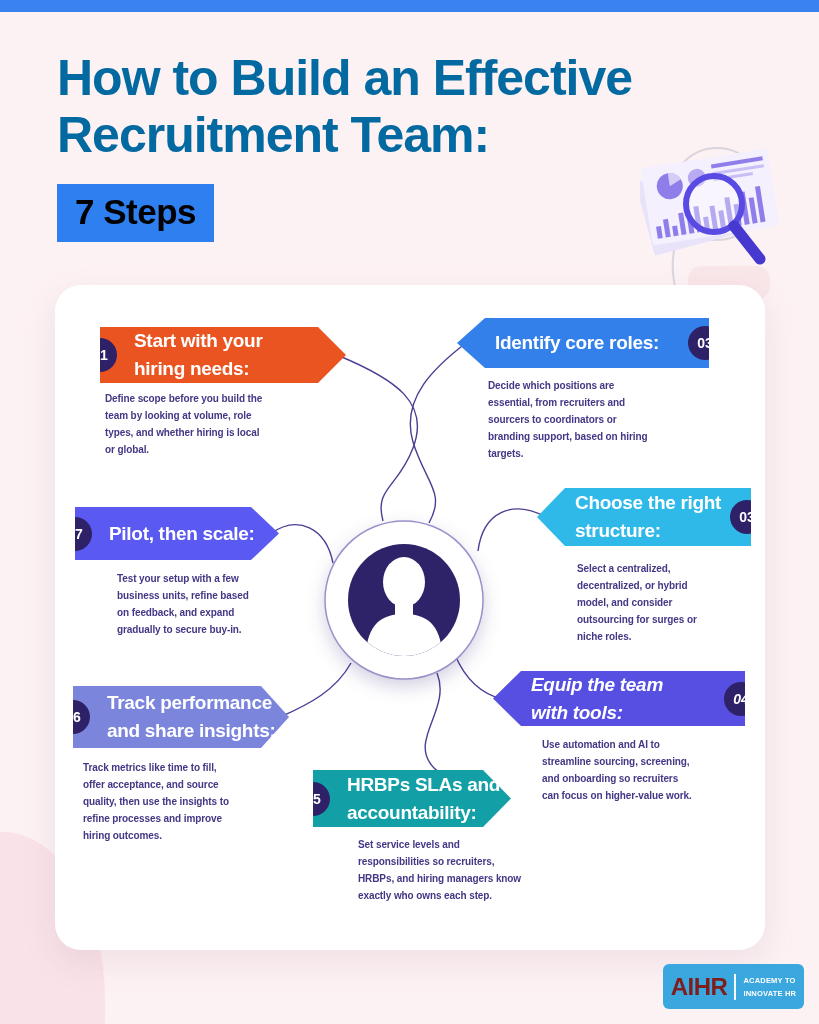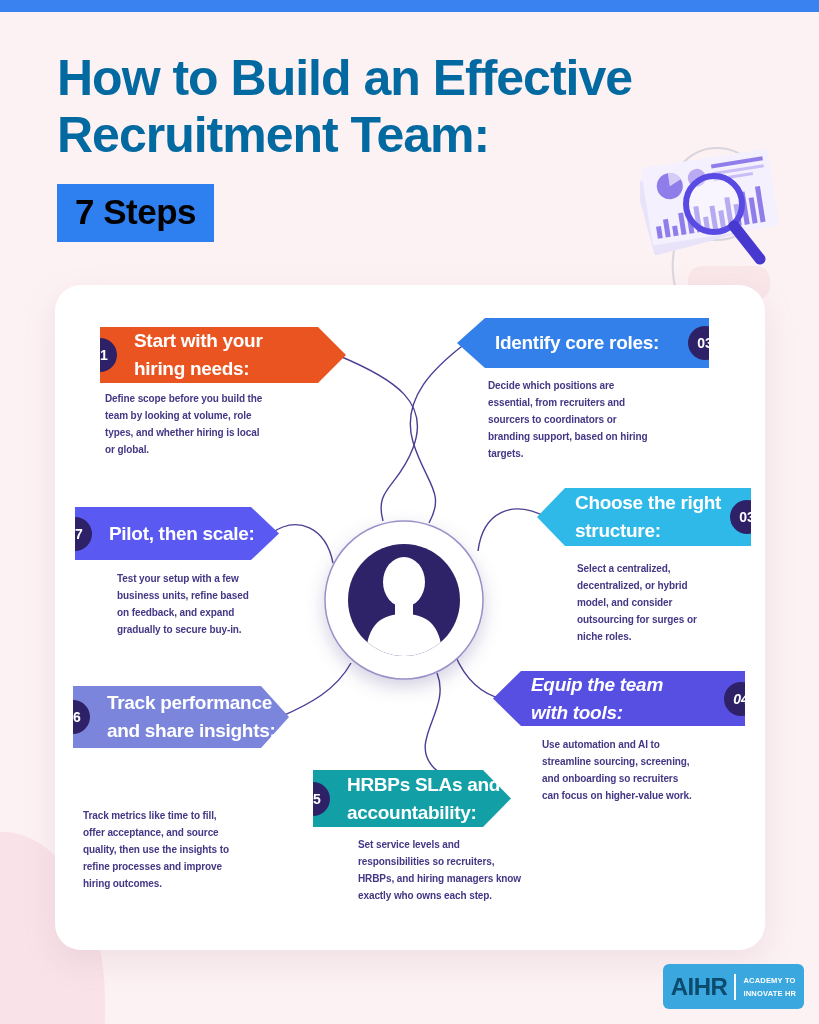--- a/index.html
+++ b/index.html
@@ -47,27 +47,27 @@
   .s1 .step-body { left:105px; top:390px; }
   .s2 .banner { left:457px; top:318px; width:252px; height:50px; }
   .s2 .step-body { left:488px; top:377px; }
   .s3 .banner { left:537px; top:488px; width:214px; height:58px; }
   .s3 .step-body { left:577px; top:560px; }
   .s4 .banner { left:493px; top:671px; width:252px; height:55px; }
   .s4 .step-body { left:542px; top:736px; }
   .s5 .banner { left:313px; top:770px; width:198px; height:57px; }
   .s5 .step-body { left:318px; top:836px;margin-left:40px; }
   .s6 .banner { left:73px; top:686px; width:216px; height:62px; }
-  .s6 .step-body { left:83px; top:759px;margin-top:48px; }
+  .s6 .step-body { left:83px; top:759px; }
   .s7 .banner { left:75px; top:507px; width:204px; height:53px; }
   .s7 .step-body { left:117px; top:570px; }
 
   .logo { position:absolute; left:663px; top:964px; width:141px; height:45px; border-radius:6px;
     display:flex; align-items:center; justify-content:center; gap:7px; z-index:2; }
-  .logo-brand { color:#0c4a6e; font-size:24px; font-weight:800; letter-spacing:-0.5px; }
+  .logo-brand { color:#7f1d1d; font-size:24px; font-weight:800; letter-spacing:-0.5px; }
   .logo-divider { width:2px; height:26px; background:rgba(255,255,255,0.95); }
   .logo-tagline { color:#ffffff; font-size:7.5px; font-weight:800; line-height:13px;
     letter-spacing:0.2px; white-space:pre; }
 </style>
 </head>
 <body>
 
 <div class="page">
 
   <div class="topbar" style="background: rgb(58, 130, 239);"></div>

